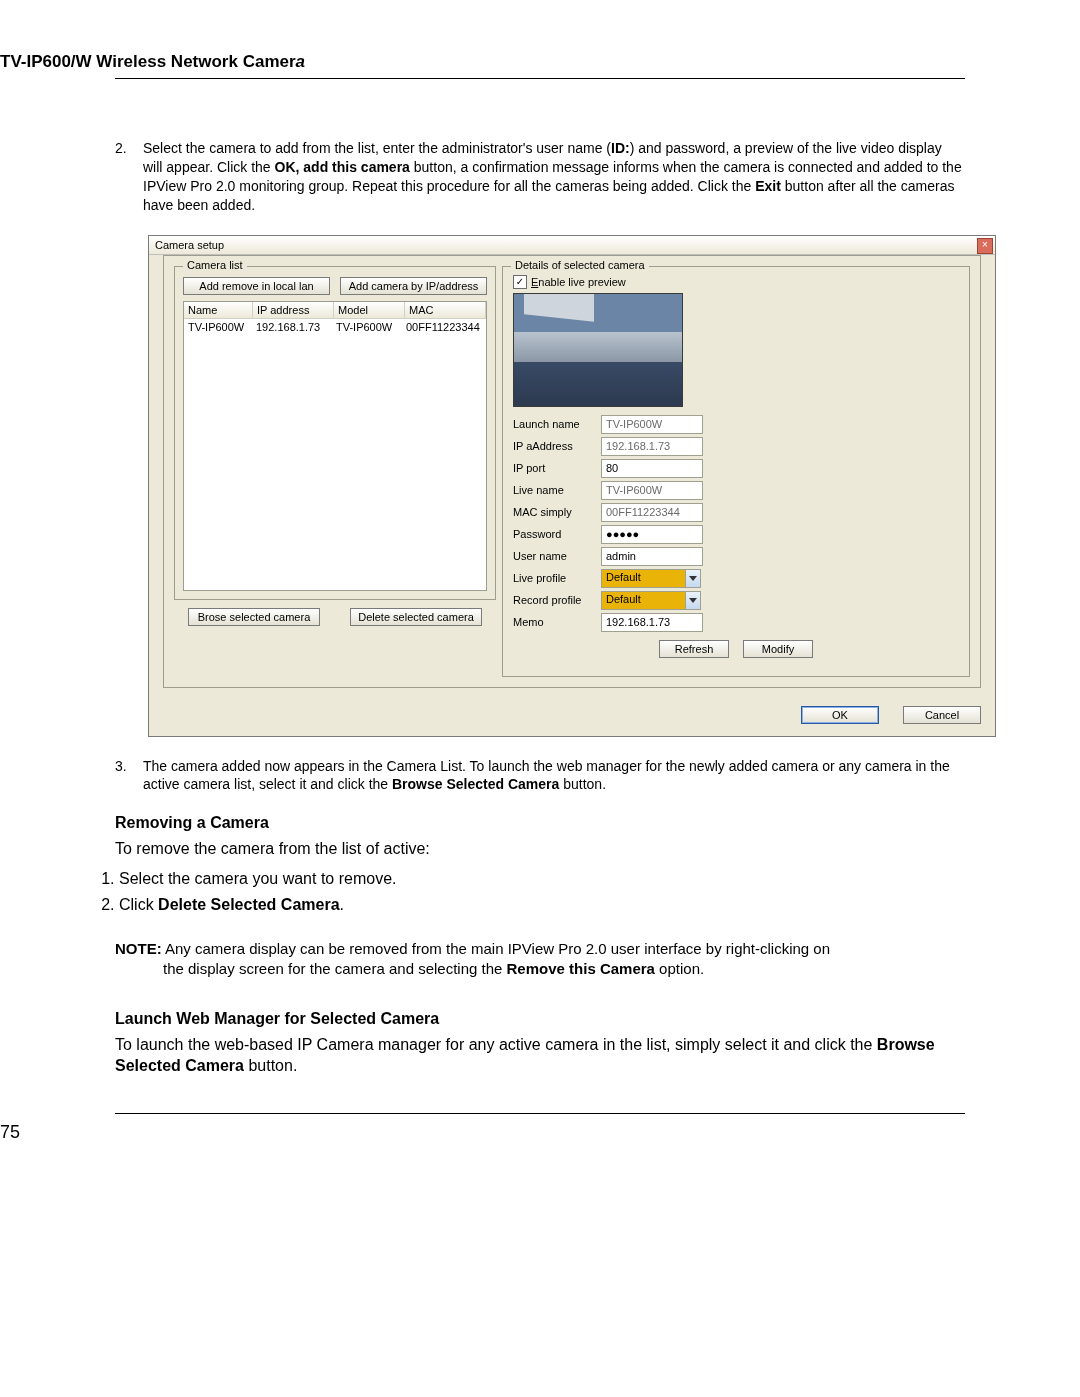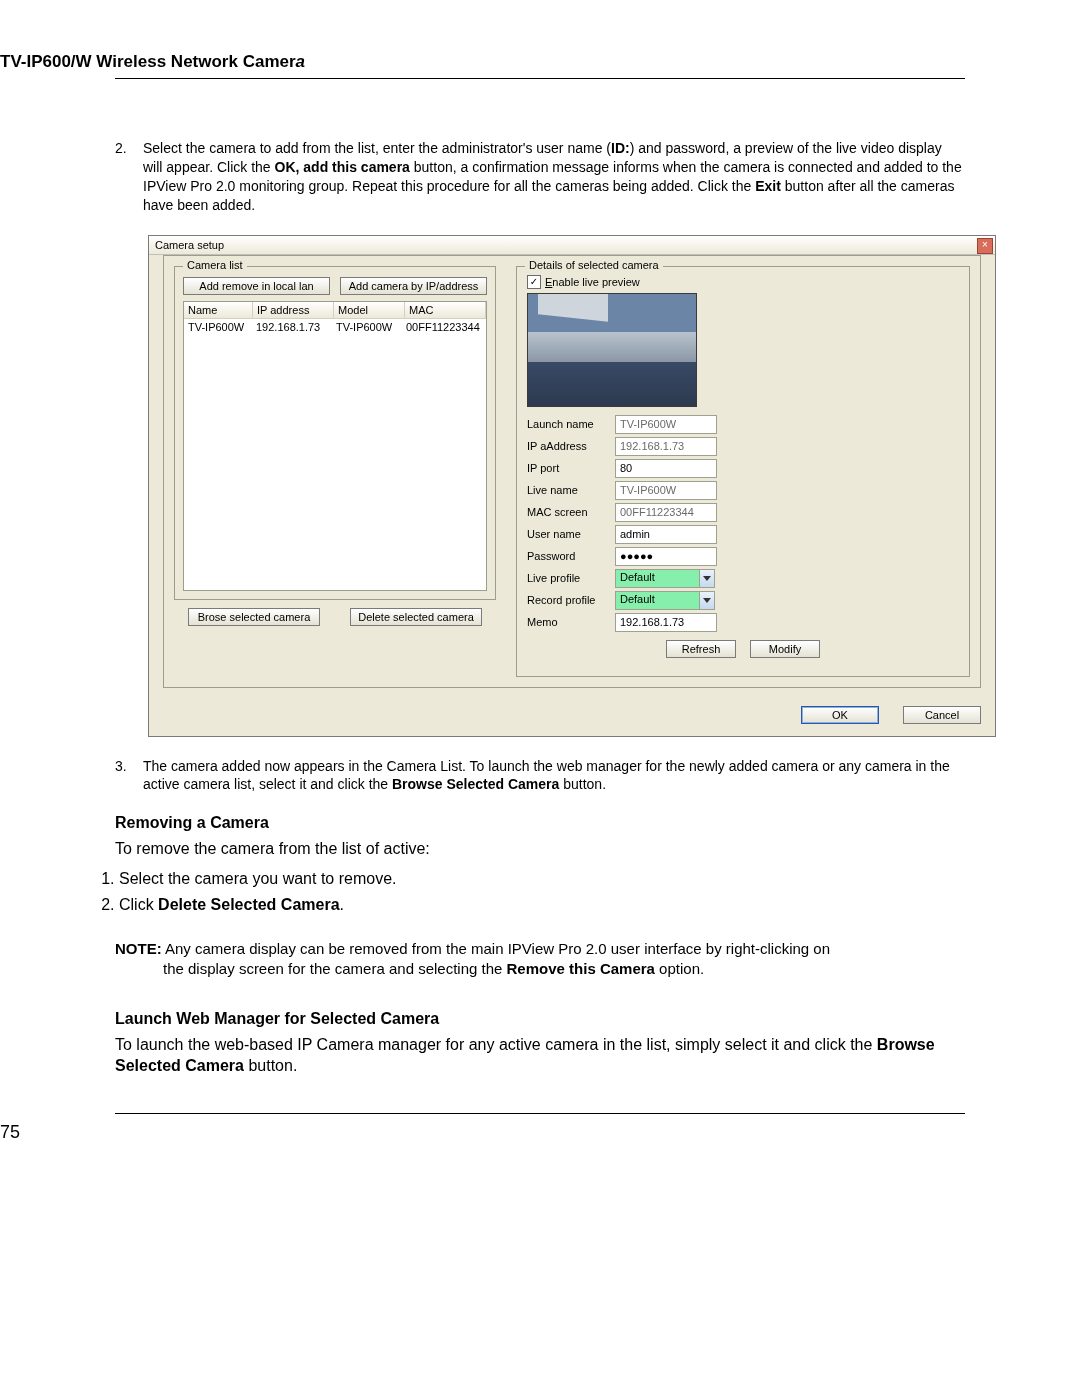--- a/index.html
+++ b/index.html
@@ -89,21 +89,21 @@
   }
   .tab-panel {
     margin: 0 14px 10px 14px;
     border: 1px solid #9c9c8f;
     background: #ece9d8;
     padding: 10px;
     position: relative;
   }
   .inner-cols {
     display: flex;
-    gap: 20px;
+    gap: 6px;
   }
   .left-col { width: 322px; }
   .right-col { flex: 1; }
 
   .cam-list {
     border: 1px solid #9c9c8f;
     padding: 10px 8px 8px 8px;
     position: relative;
   }
   .cam-list .legend, .details-legend {
@@ -220,21 +220,21 @@
     padding: 1px 4px;
     font-size: 11px;
     height: 15px;
     line-height: 15px;
     color: #6a6a6a;
   }
   .field-input.dark { color: #000; }
   .select-wrap {
     width: 98px;
     border: 1px solid #a0a090;
-    background: #86efac;
+    background: #eab308;
     display: flex;
     height: 17px;
   }
   .select-val {
     flex: 1;
     padding: 1px 4px;
     font-size: 11px;
   }
   .select-arrow {
     width: 14px;
@@ -371,30 +371,30 @@
               </div>
             <div class="field-row">
                 <div class="field-label">IP port</div>
                 <div class="field-input dark">80</div>
               </div>
             <div class="field-row">
                 <div class="field-label">Live name</div>
                 <div class="field-input">TV-IP600W</div>
               </div>
             <div class="field-row">
-                <div class="field-label">MAC screen</div>
+                <div class="field-label">MAC simply</div>
                 <div class="field-input">00FF11223344</div>
+              </div>
+            <div class="field-row">
+                <div class="field-label">Password</div>
+                <div class="field-input dark">●●●●●</div>
               </div>
             <div class="field-row">
                 <div class="field-label">User name</div>
                 <div class="field-input dark">admin</div>
-              </div>
-            <div class="field-row">
-                <div class="field-label">Password</div>
-                <div class="field-input dark">●●●●●</div>
               </div>
 
             <div class="field-row">
               <div class="field-label">Live profile</div>
               <div class="select-wrap">
                 <div class="select-val">Default</div>
                 <div class="select-arrow">
                     <svg viewBox="0 0 8 5">
                       <path d="M0 0 L8 0 L4 5 Z" fill="#333"></path>
                     </svg>

